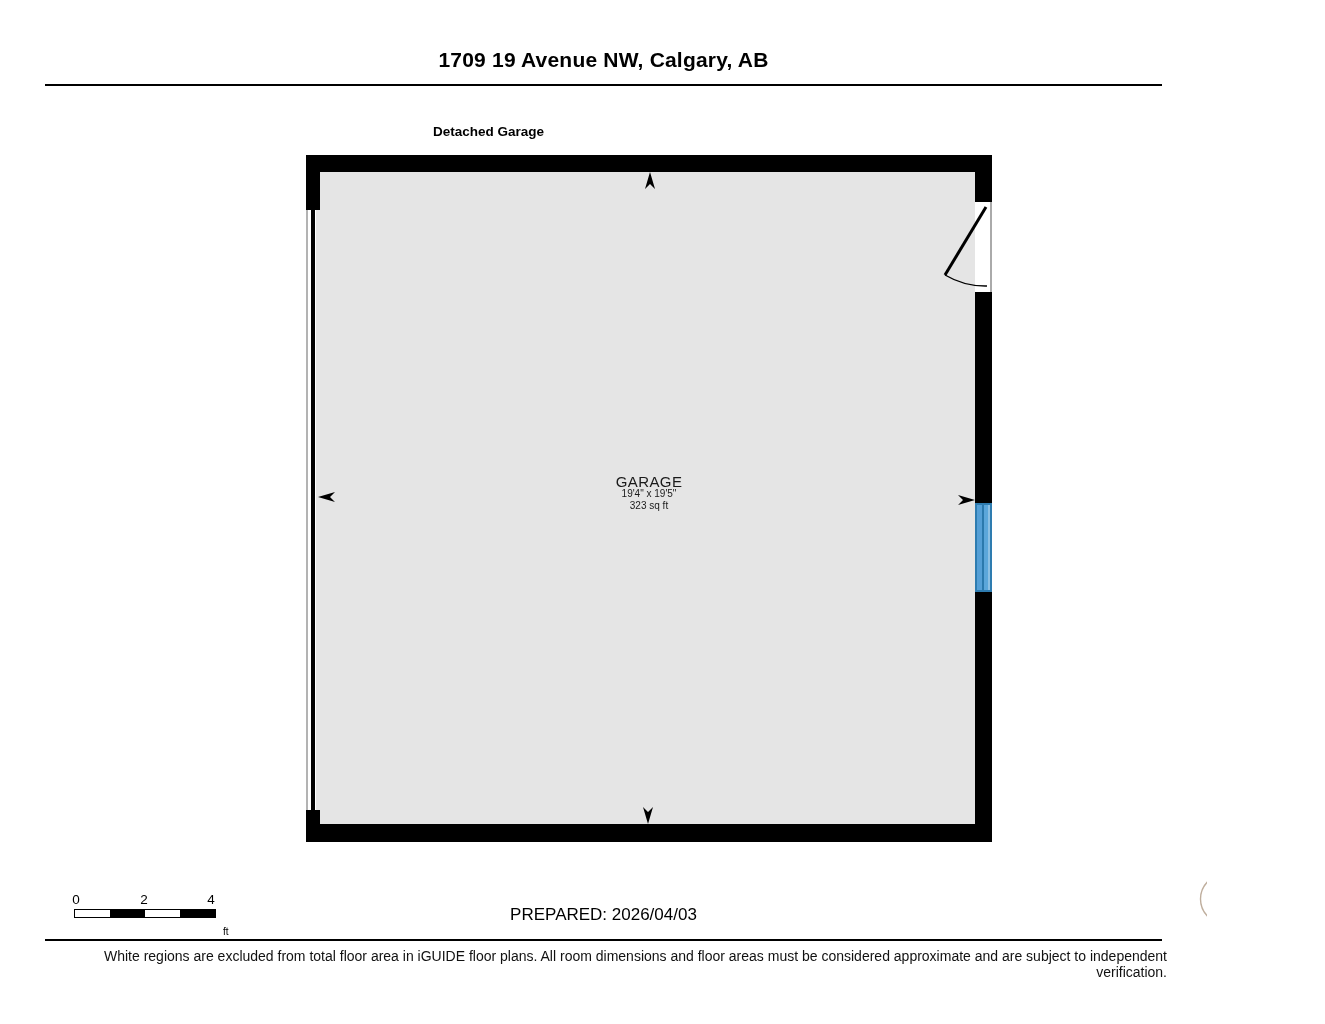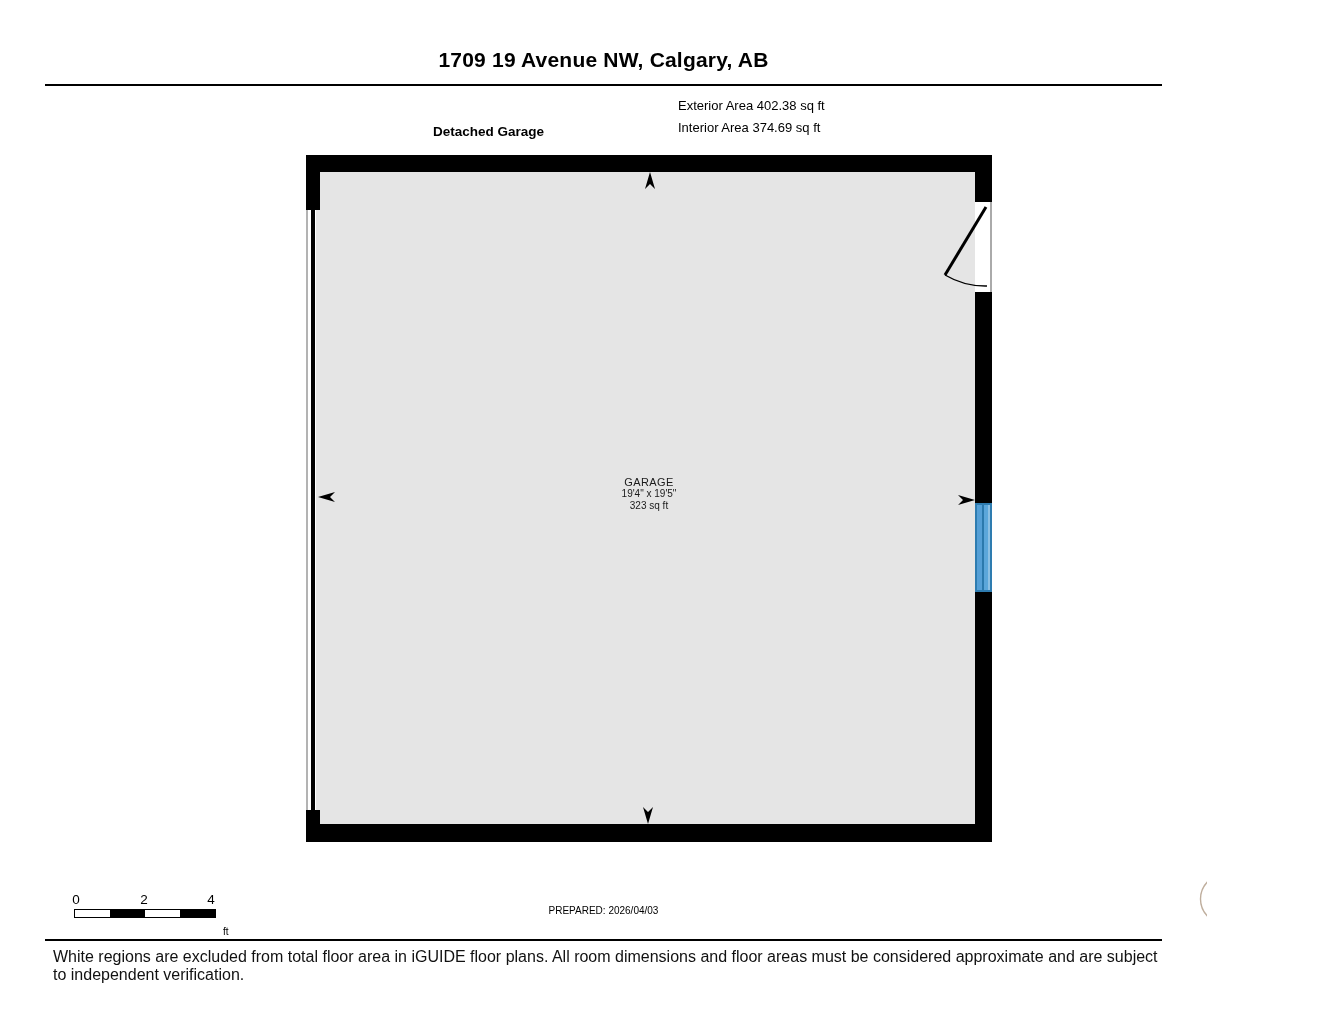--- a/index.html
+++ b/index.html
@@ -32,45 +32,41 @@
   .garage-door-outer { position:absolute; left:0; top:55px; width:2px; height:600px; background:#b3b3b3; }
   .garage-door-inner { position:absolute; left:5px; top:55px; width:4px; height:600px; background:#000; }
   .window {
     position:absolute; left:669px; top:348px; width:17px; height:89px;
     border-top:2px solid #2e7cb0; border-bottom:2px solid #2e7cb0;
     background:linear-gradient(90deg,#2e7cb0 0 2px,#549fd6 2px 7px,#2b79ad 7px 9px,
                #5ba6da 9px 13px,#8cc0e4 13px 15px,#2e7cb0 15px 17px);
   }
   .door-svg, .arrow-svg { position:absolute; pointer-events:none; }
   .room-label { position:absolute; left:0; right:0; top:321px; text-align:center; color:#1a1a1a; }
-  .room-name { font-size:11px; line-height:12px; letter-spacing:0.4px; }
+  .room-name { font-size:15px; line-height:12px; letter-spacing:0.4px; }
   .room-dims, .room-area { font-size:10px; line-height:12px; }
   
   .tick { position:absolute; top:892px; width:16px; text-align:center; font-size:13.5px; }
   .tick-0 { left:68px; } .tick-2 { left:136px; } .tick-4 { left:203px; }
   .scalebar { position:absolute; left:74px; top:909px; width:142px; height:9px;
               border:1px solid #000; display:flex; background:#fff; }
   .scalebar .seg { flex:1 1 0; } .seg.b { background:#000; } .seg.w { background:#fff; }
   .scale-unit { position:absolute; left:223px; top:926px; font-size:10px; }
-  .prepared { position:absolute; left:0; right:0; top:905px; text-align:center; font-size:10px; }
+  .prepared { position:absolute; left:0; right:0; top:905px; text-align:center; font-size:17px; }
   .compass { position:absolute; left:1199px; top:873px; width:58px; height:58px; }
-  .disclaimer { position:absolute; left:53px; top:948px; right:40px; font-size:16px; color:#111; }
+  .disclaimer { position:absolute; left:53px; top:948px; right:40px; font-size:14px; color:#111;text-align:right; }
 </style>
 </head>
 <body>
 
 <div class="page">
 
   <div class="title">1709 19 Avenue NW, Calgary, AB</div>
   <div class="rule rule-top"></div>
   <div class="plan-label">Detached Garage</div>
-  <div class="area-lines">
-    <div>Exterior Area 402.38 sq ft</div>
-    <div>Interior Area 374.69 sq ft</div>
-  </div>
 
   <div class="plan">
     <div class="interior"></div>
 
     <div class="wall wall-top"></div>
     <div class="wall wall-bottom"></div>
 
     <div class="wall rwall rw-seg1"></div>
     <div class="wall rwall rw-seg2"></div>
     <div class="wall rwall rw-seg3"></div>

